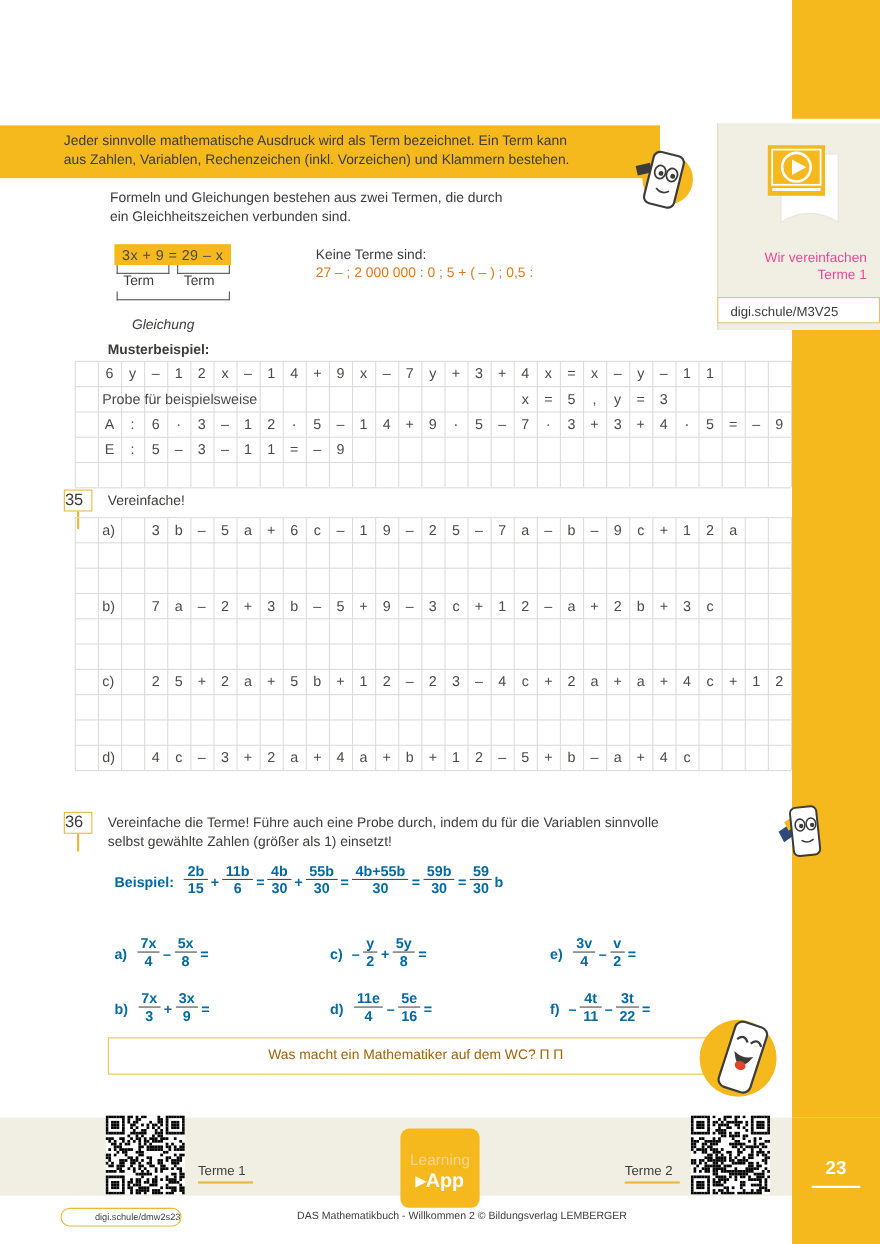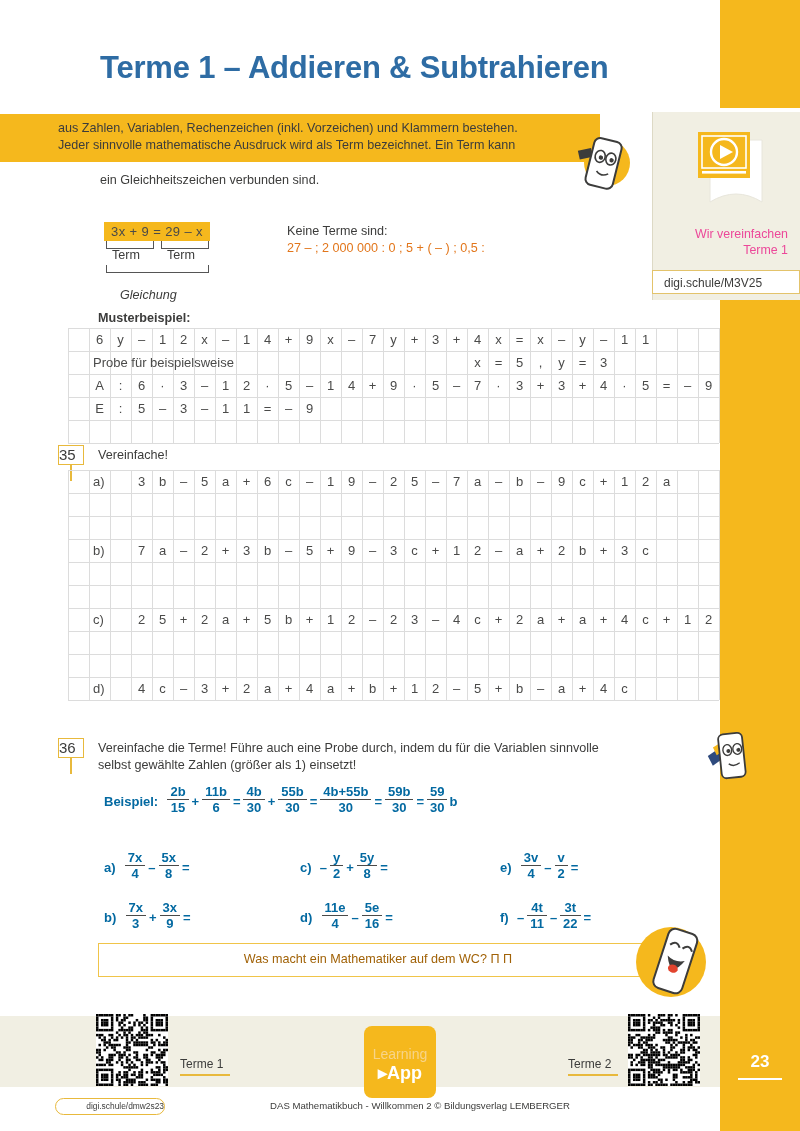--- a/index.html
+++ b/index.html
@@ -111,29 +111,29 @@
 <body>
 
 <div class="page">
 
   <div class="rail rail-top"></div>
   <div class="rail rail-mid"></div>
   <div class="rail rail-bot"></div>
   <div class="page-no">23</div>
   <div class="page-no-rule"></div>
 
-  <div class="title">Terme 1 – Addieren &amp; Subtrahieren</div>
 
   <div class="band"></div>
   <div class="band-text">
+    <div>Jeder sinnvolle mathematische Ausdruck wird als Term bezeichnet. Ein Term kann</div>
     <div>aus Zahlen, Variablen, Rechenzeichen (inkl. Vorzeichen) und Klammern bestehen.</div>
-    <div>Jeder sinnvolle mathematische Ausdruck wird als Term bezeichnet. Ein Term kann</div>
   </div>
 
   <div class="para">
+    <div>Formeln und Gleichungen bestehen aus zwei Termen, die durch</div>
     <div>ein Gleichheitszeichen verbunden sind.</div>
   </div>
 
   <div class="eqbox">3x + 9 = 29 – x</div>
   <div class="brc brc1"></div>
   <div class="brc brc2"></div>
   <div class="brc brc3"></div>
   <div class="lbl-term1">Term</div>
   <div class="lbl-term2">Term</div>
   <div class="lbl-gl">Gleichung</div>

